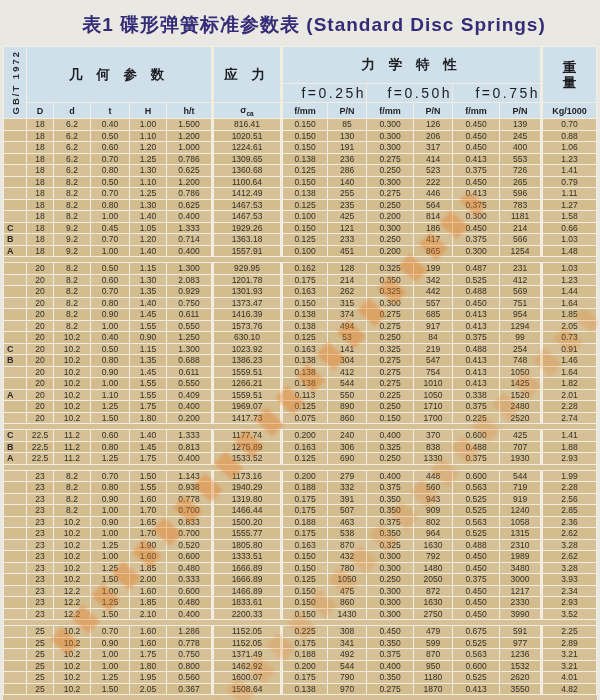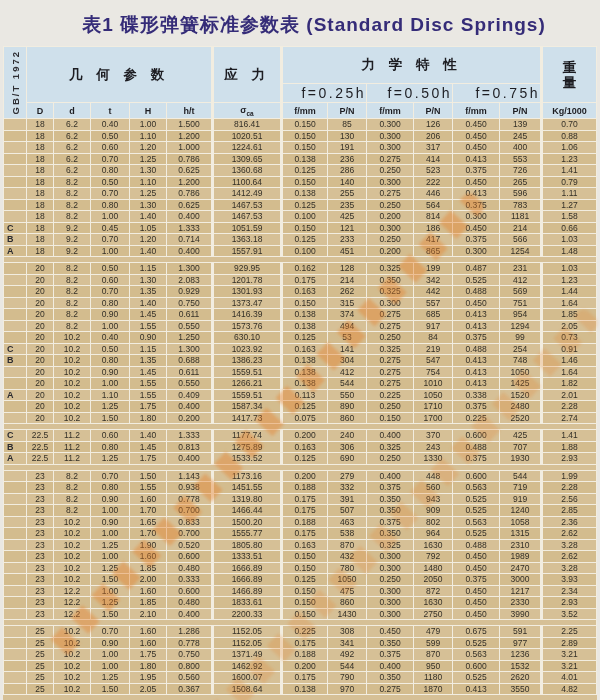--- a/index.html
+++ b/index.html
@@ -267,21 +267,21 @@
             <td>1181</td>
             <td class="gapL">1.58</td>
           </tr>
           <tr>
             <td class="lab">C</td>
             <td>18</td>
             <td>9.2</td>
             <td>0.45</td>
             <td>1.05</td>
             <td>1.333</td>
-            <td class="gapL">1051.59</td>
+            <td class="gapL">1929.26</td>
             <td class="gapL">0.150</td>
             <td>121</td>
             <td>0.300</td>
             <td>186</td>
             <td>0.450</td>
             <td>214</td>
             <td class="gapL">0.66</td>
           </tr>
           <tr>
             <td class="lab">B</td>
@@ -510,21 +510,21 @@
             <td>1520</td>
             <td class="gapL">2.01</td>
           </tr>
           <tr>
             <td class="lab"></td>
             <td>20</td>
             <td>10.2</td>
             <td>1.25</td>
             <td>1.75</td>
             <td>0.400</td>
-            <td class="gapL">1587.34</td>
+            <td class="gapL">1969.07</td>
             <td class="gapL">0.125</td>
             <td>890</td>
             <td>0.250</td>
             <td>1710</td>
             <td>0.375</td>
             <td>2480</td>
             <td class="gapL">2.28</td>
           </tr>
           <tr>
             <td class="lab"></td>
@@ -565,21 +565,21 @@
             <td class="lab">B</td>
             <td>22.5</td>
             <td>11.2</td>
             <td>0.80</td>
             <td>1.45</td>
             <td>0.813</td>
             <td class="gapL">1275.89</td>
             <td class="gapL">0.163</td>
             <td>306</td>
             <td>0.325</td>
-            <td>243</td>
+            <td>838</td>
             <td>0.488</td>
             <td>707</td>
             <td class="gapL">1.88</td>
           </tr>
           <tr>
             <td class="lab">A</td>
             <td>22.5</td>
             <td>11.2</td>
             <td>1.25</td>
             <td>1.75</td>
@@ -612,21 +612,21 @@
             <td>544</td>
             <td class="gapL">1.99</td>
           </tr>
           <tr>
             <td class="lab"></td>
             <td>23</td>
             <td>8.2</td>
             <td>0.80</td>
             <td>1.55</td>
             <td>0.938</td>
-            <td class="gapL">1451.55</td>
+            <td class="gapL">1940.29</td>
             <td class="gapL">0.188</td>
             <td>332</td>
             <td>0.375</td>
             <td>560</td>
             <td>0.563</td>
             <td>719</td>
             <td class="gapL">2.28</td>
           </tr>
           <tr>
             <td class="lab"></td>
@@ -730,21 +730,21 @@
             <td>10.2</td>
             <td>1.25</td>
             <td>1.85</td>
             <td>0.480</td>
             <td class="gapL">1666.89</td>
             <td class="gapL">0.150</td>
             <td>780</td>
             <td>0.300</td>
             <td>1480</td>
             <td>0.450</td>
-            <td>2470</td>
+            <td>3480</td>
             <td class="gapL">3.28</td>
           </tr>
           <tr>
             <td class="lab"></td>
             <td>23</td>
             <td>10.2</td>
             <td>1.50</td>
             <td>2.00</td>
             <td>0.333</td>
             <td class="gapL">1666.89</td>

